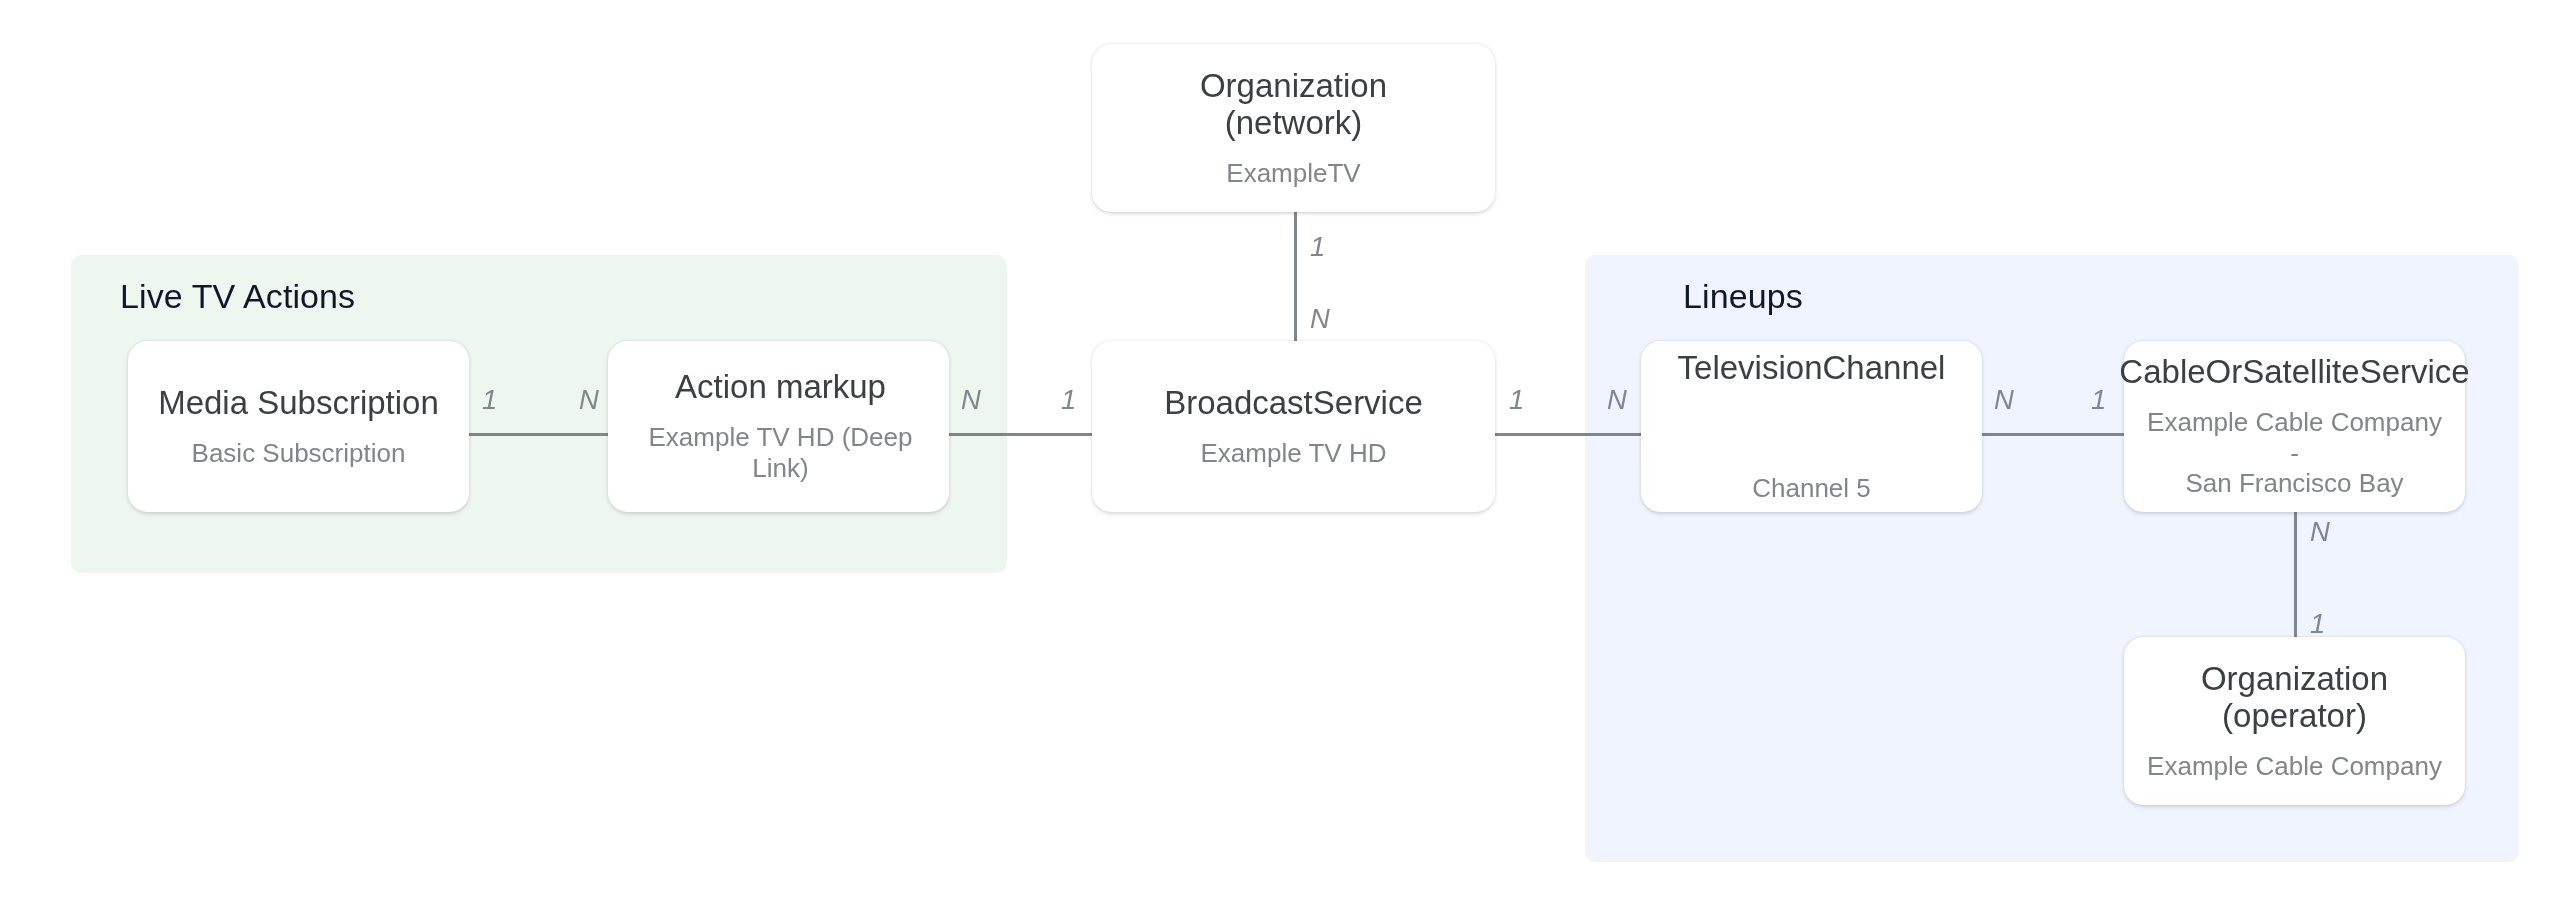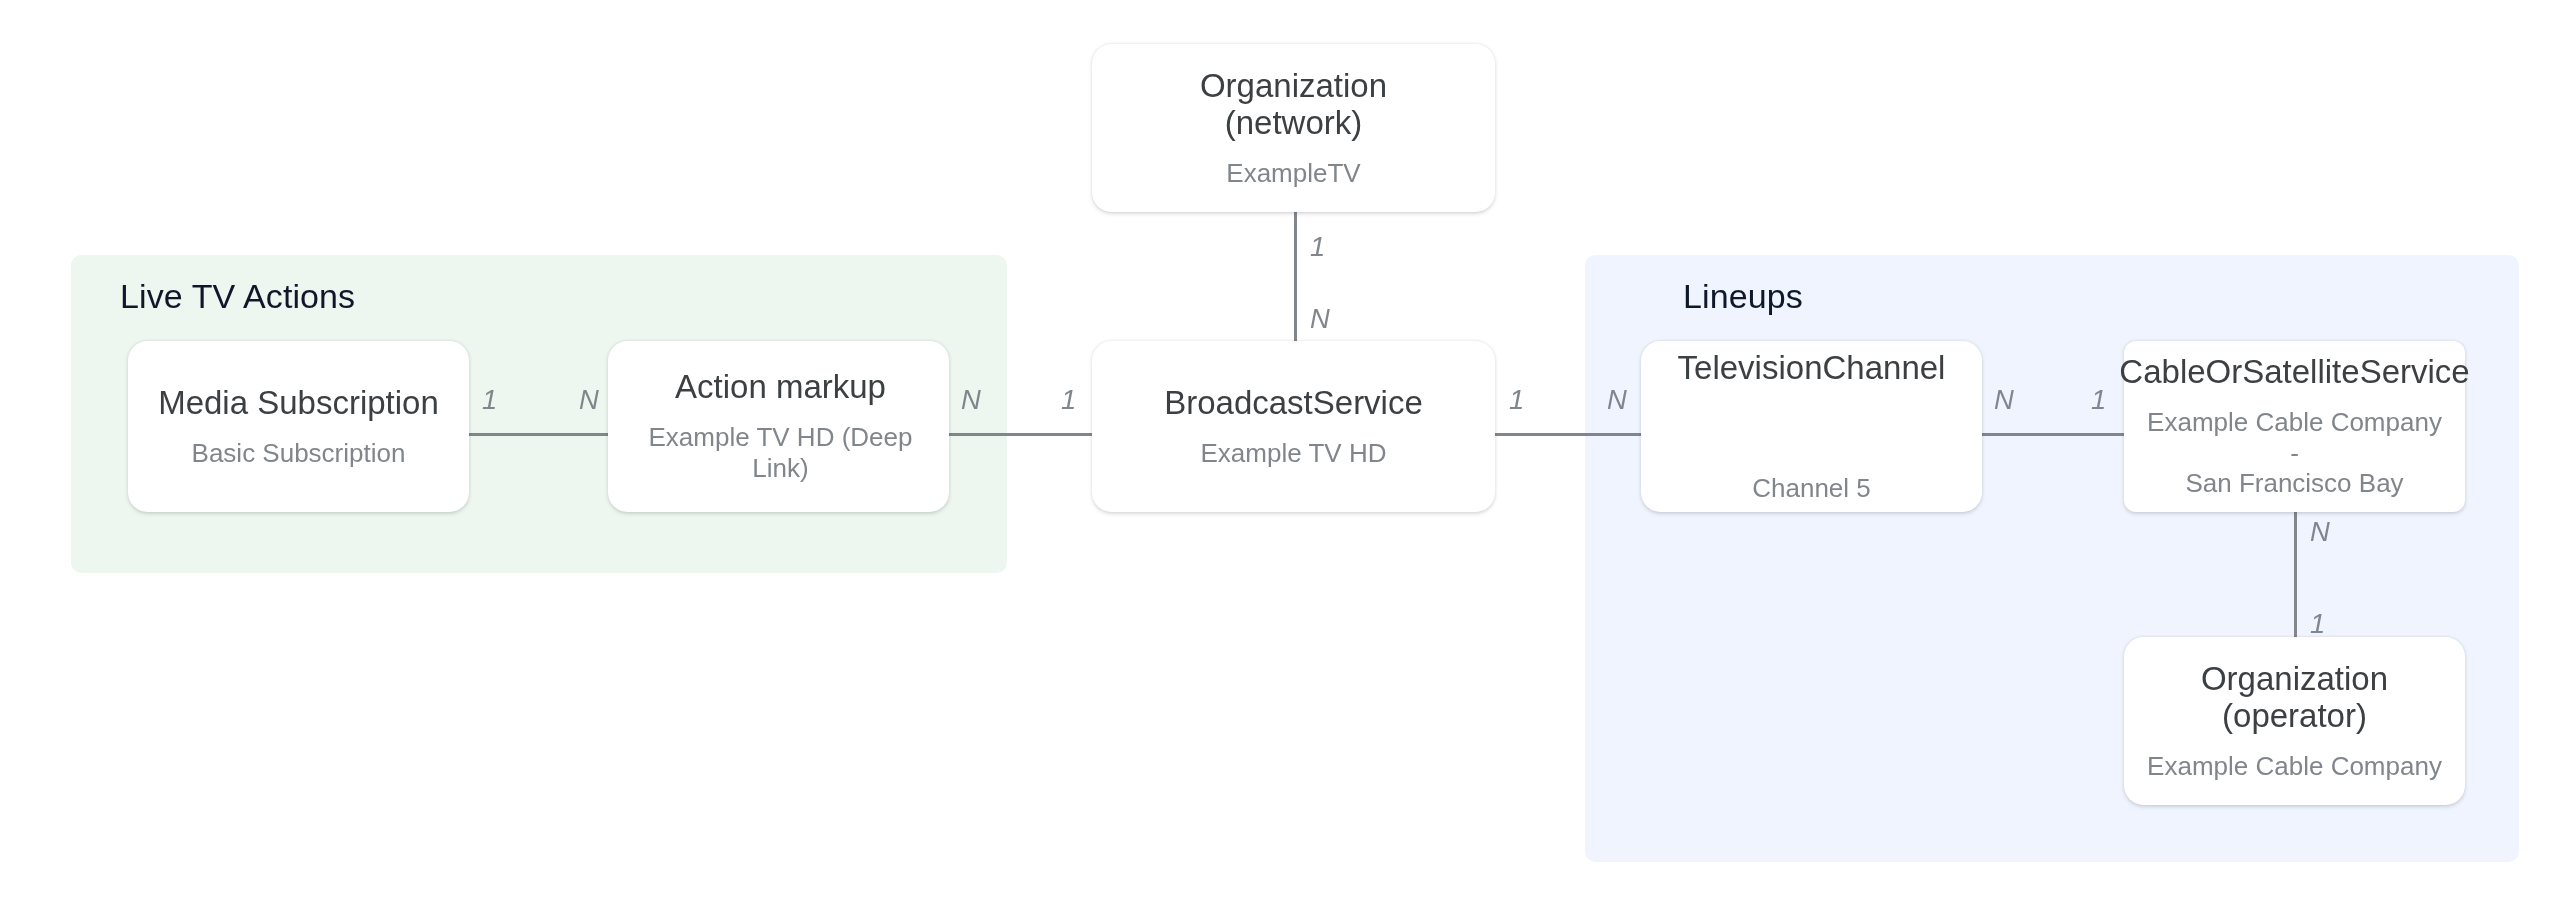--- a/index.html
+++ b/index.html
@@ -138,21 +138,21 @@
   <div class="node" style="left:1092px; top:341px; width:403px; height:171px;">
     <div class="node-title">BroadcastService</div>
     <div class="node-sub">Example TV HD</div>
   </div>
 
   <div class="node" style="left:1641px; top:341px; width:341px; height:171px;justify-content:space-between;">
     <div class="node-title">TelevisionChannel</div>
     <div class="node-sub">Channel 5</div>
   </div>
 
-  <div class="node" style="left:2124px; top:341px; width:341px; height:171px;border-radius:12px;">
+  <div class="node" style="left:2124px; top:341px; width:341px; height:171px;">
     <div class="node-title">CableOrSatelliteService</div>
     <div class="node-sub">Example Cable Company -
 San Francisco Bay</div>
   </div>
 
   <div class="node" style="left:2124px; top:637px; width:341px; height:168px;">
     <div class="node-title">Organization (operator)</div>
     <div class="node-sub">Example Cable Company</div>
   </div>
 

